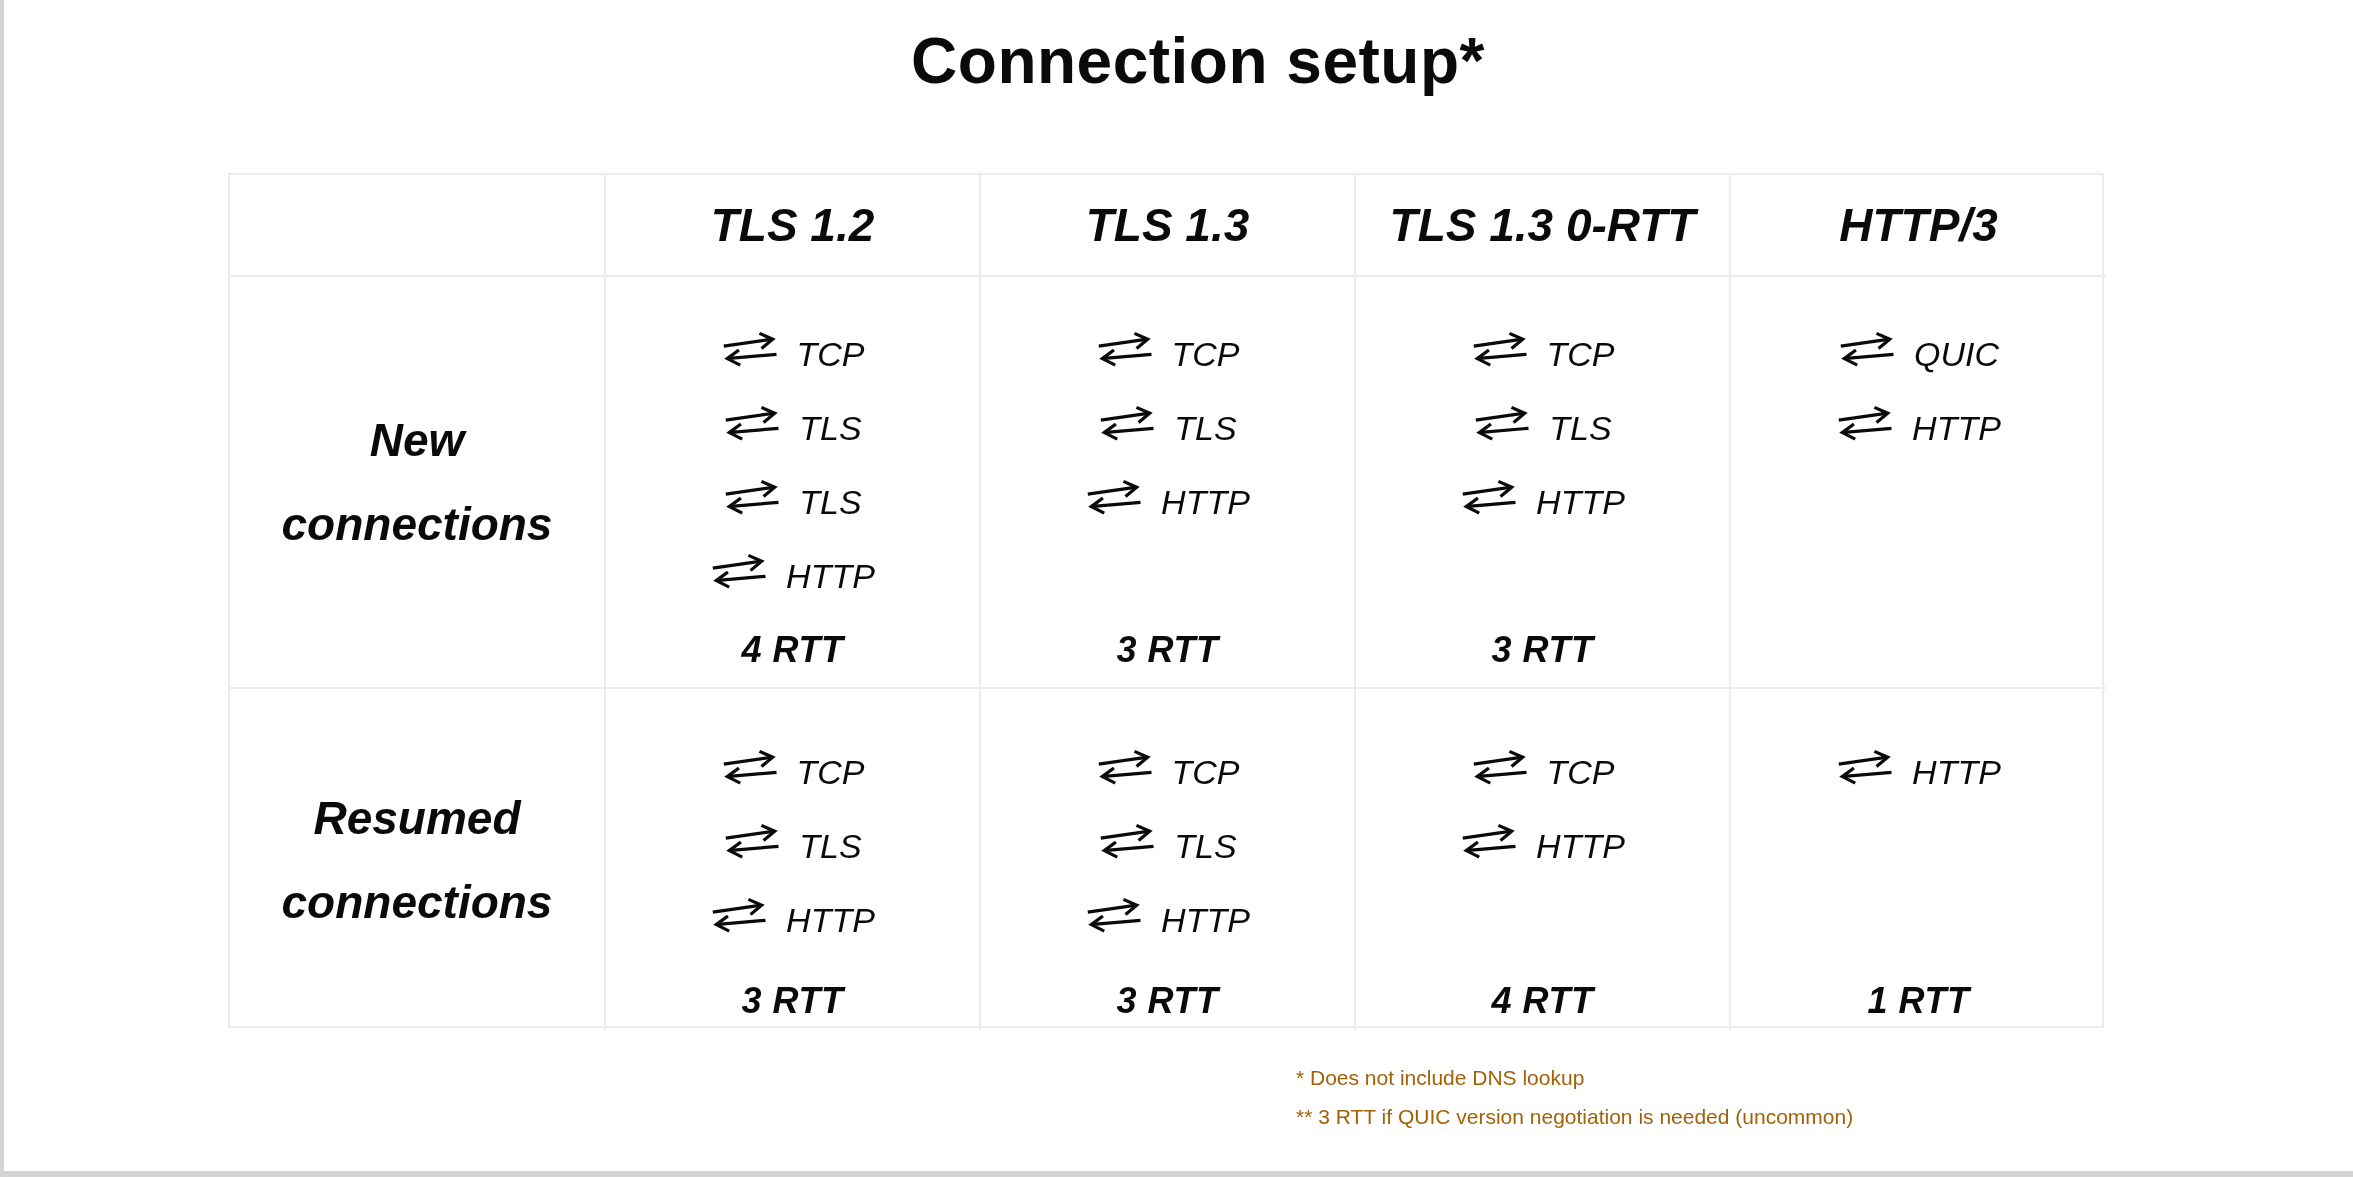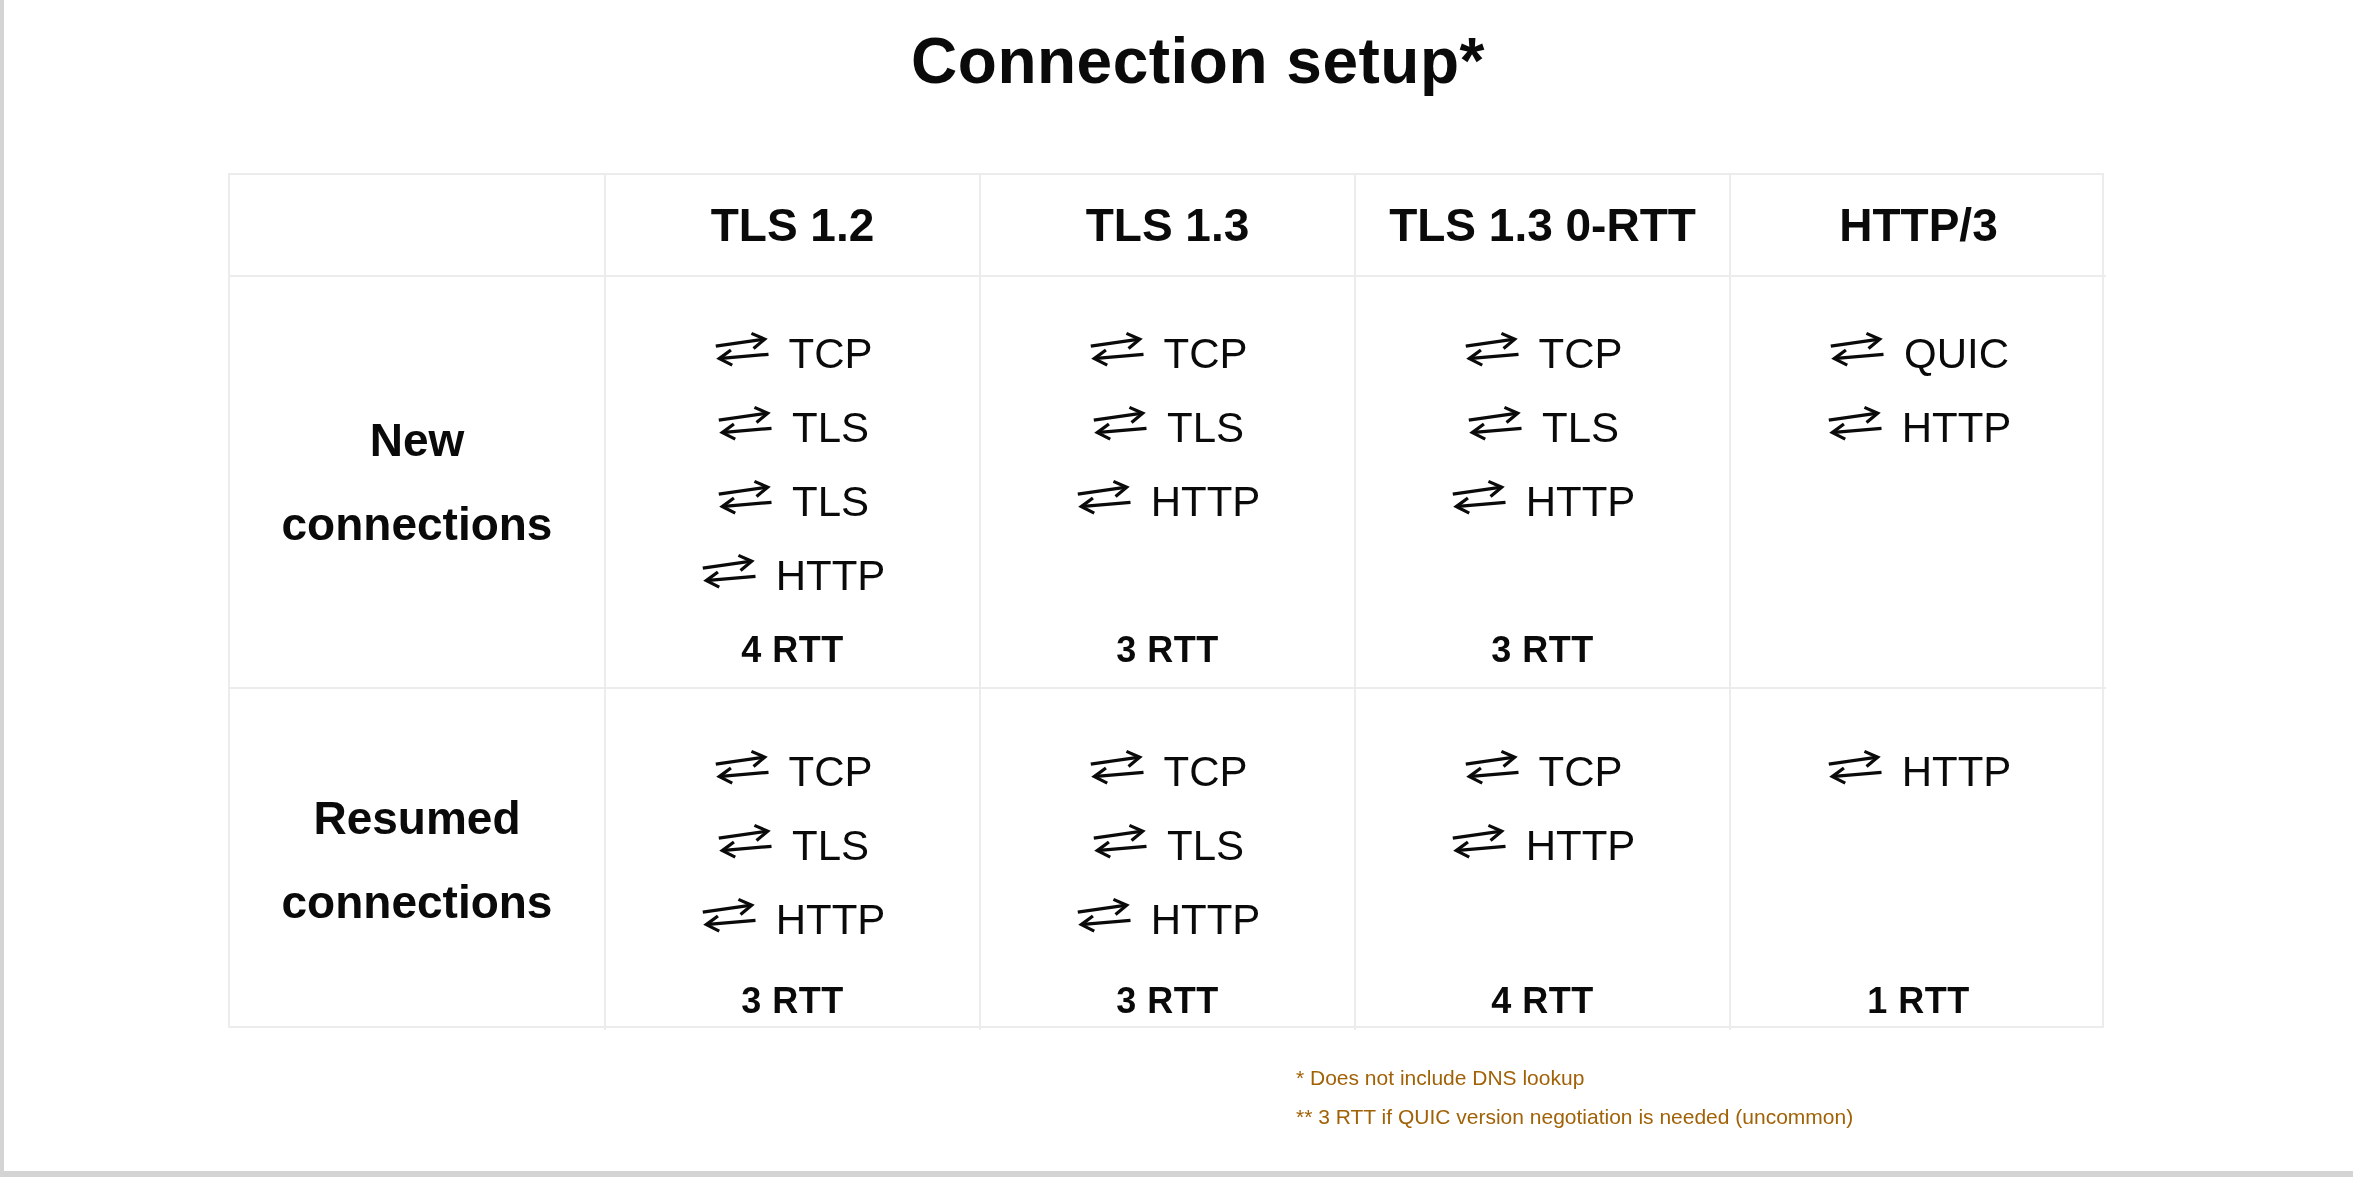--- a/index.html
+++ b/index.html
@@ -19,34 +19,34 @@
 
   .tbl{
     position:absolute;left:228px;top:173px;width:1876px;height:855px;
     display:grid;box-sizing:border-box;background:#fff;
     grid-template-columns:376px 375px 375px 375px 375px;
     grid-template-rows:102px 412px 341px;
     border:2px solid #ececec;
   }
   .cell{
     box-sizing:border-box;border-right:2px solid #ececec;border-bottom:2px solid #ececec;
-    display:flex;align-items:center;justify-content:center;
+    display:flex;align-items:center;justify-content:center;font-style:italic;
   }
   .lastcol{border-right:none;}
   .lastrow{border-bottom:none;}
 
   .hcell{font-size:46px;font-weight:700;}
   .rlabel{font-size:46px;font-weight:700;text-align:center;line-height:84px;padding:0 30px;}
 
   .dcell{flex-direction:column;justify-content:space-between;align-items:stretch;}
   .steps{display:flex;flex-direction:column;gap:30px;padding-top:50px;}
   .r2 .steps{padding-top:56px;}
   .step{display:flex;align-items:center;justify-content:center;gap:18px;height:44px;}
   .rt{width:58px;height:38px;flex:none;}
-  .plabel{font-size:42px;padding-top:10px;white-space:nowrap;}
+  .plabel{font-size:34px;padding-top:10px;white-space:nowrap;}
   .rtt{font-size:36px;font-weight:700;text-align:center;padding-bottom:16px;letter-spacing:0.5px;}
   .r2 .rtt{padding-bottom:8px;}
 
   .footnotes{position:absolute;left:1296px;top:1058px;font-size:21px;line-height:39px;color:#a16207;}
 </style>
 </head>
 <body>
 
 <svg width="0" height="0" style="position:absolute" aria-hidden="true">
   <defs>

